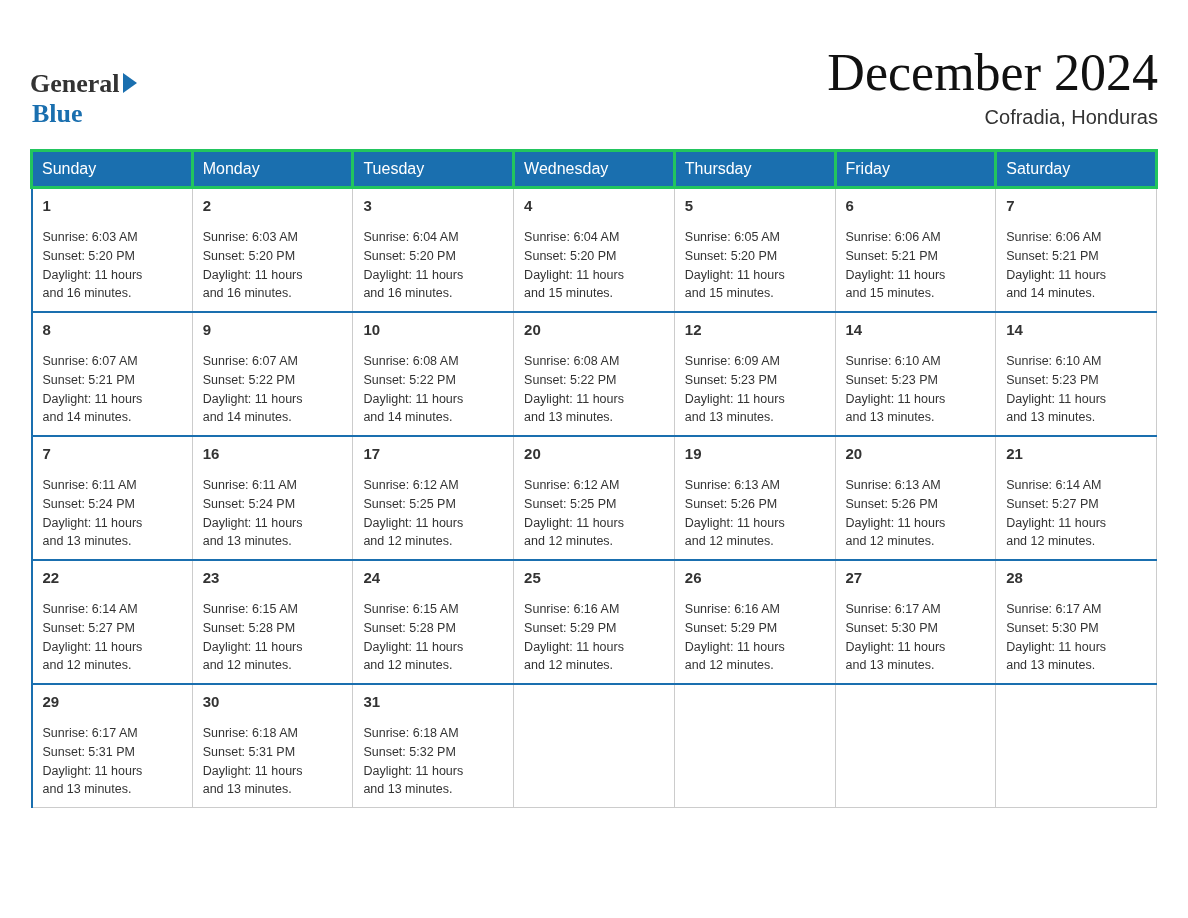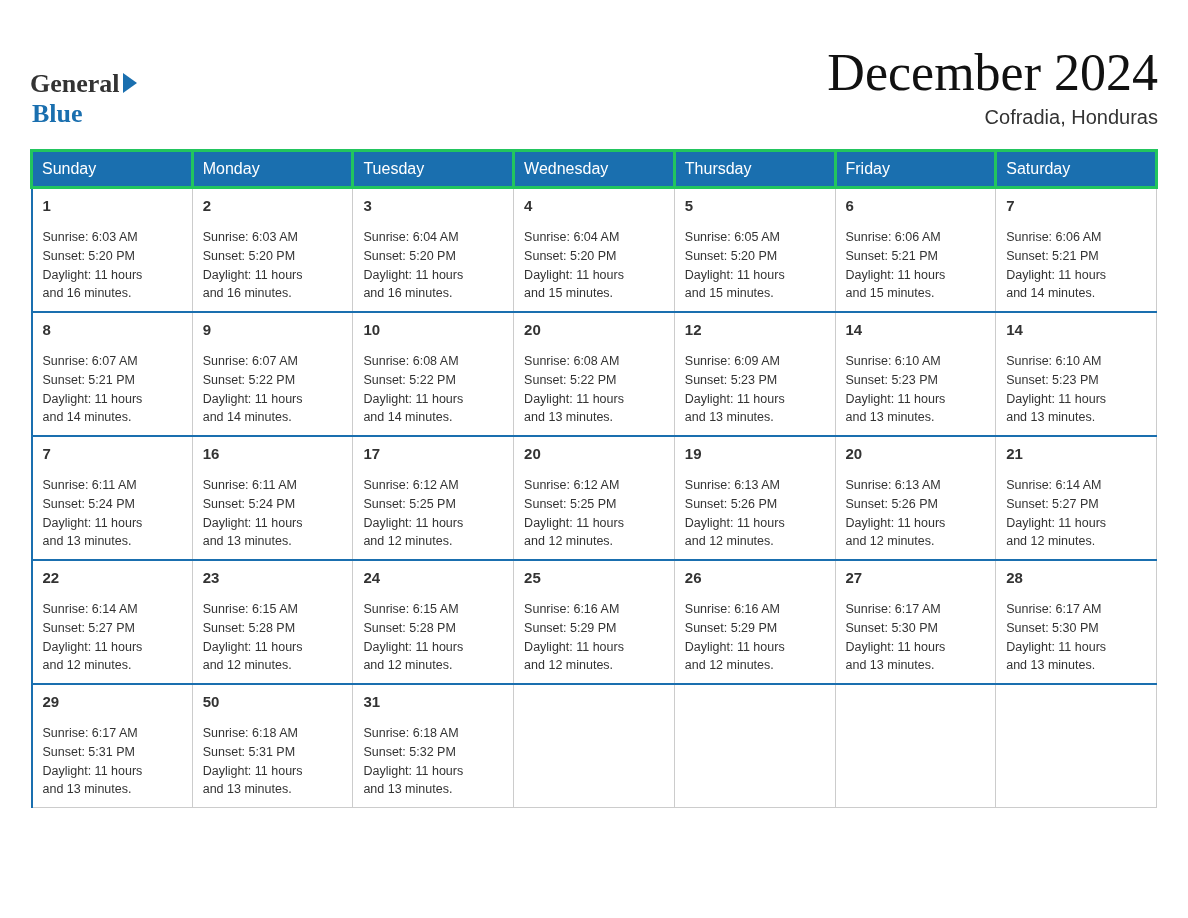--- a/index.html
+++ b/index.html
@@ -399,21 +399,21 @@
         <td>
         <span class="day-number">29</span>
         <div class="day-info">
           <span>Sunrise: 6:17 AM</span><br>
           <span>Sunset: 5:31 PM</span><br>
           <span>Daylight: 11 hours</span><br>
           <span>and 13 minutes.</span>
         </div>
       </td>
         <td>
-        <span class="day-number">50</span>
+        <span class="day-number">30</span>
         <div class="day-info">
           <span>Sunrise: 6:18 AM</span><br>
           <span>Sunset: 5:31 PM</span><br>
           <span>Daylight: 11 hours</span><br>
           <span>and 13 minutes.</span>
         </div>
       </td>
         <td>
         <span class="day-number">31</span>
         <div class="day-info">

